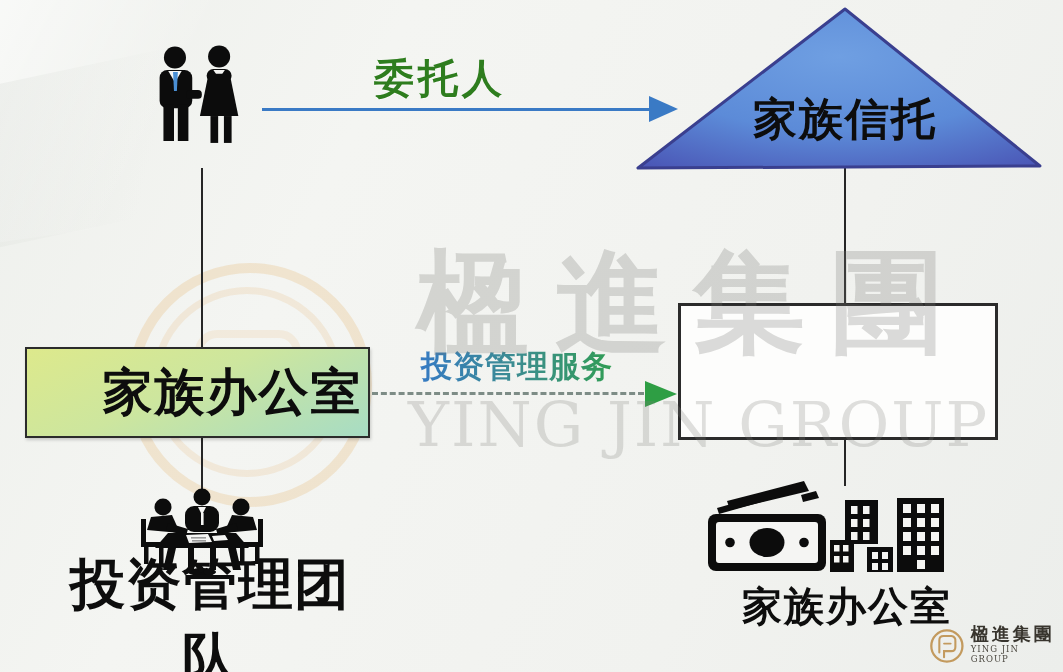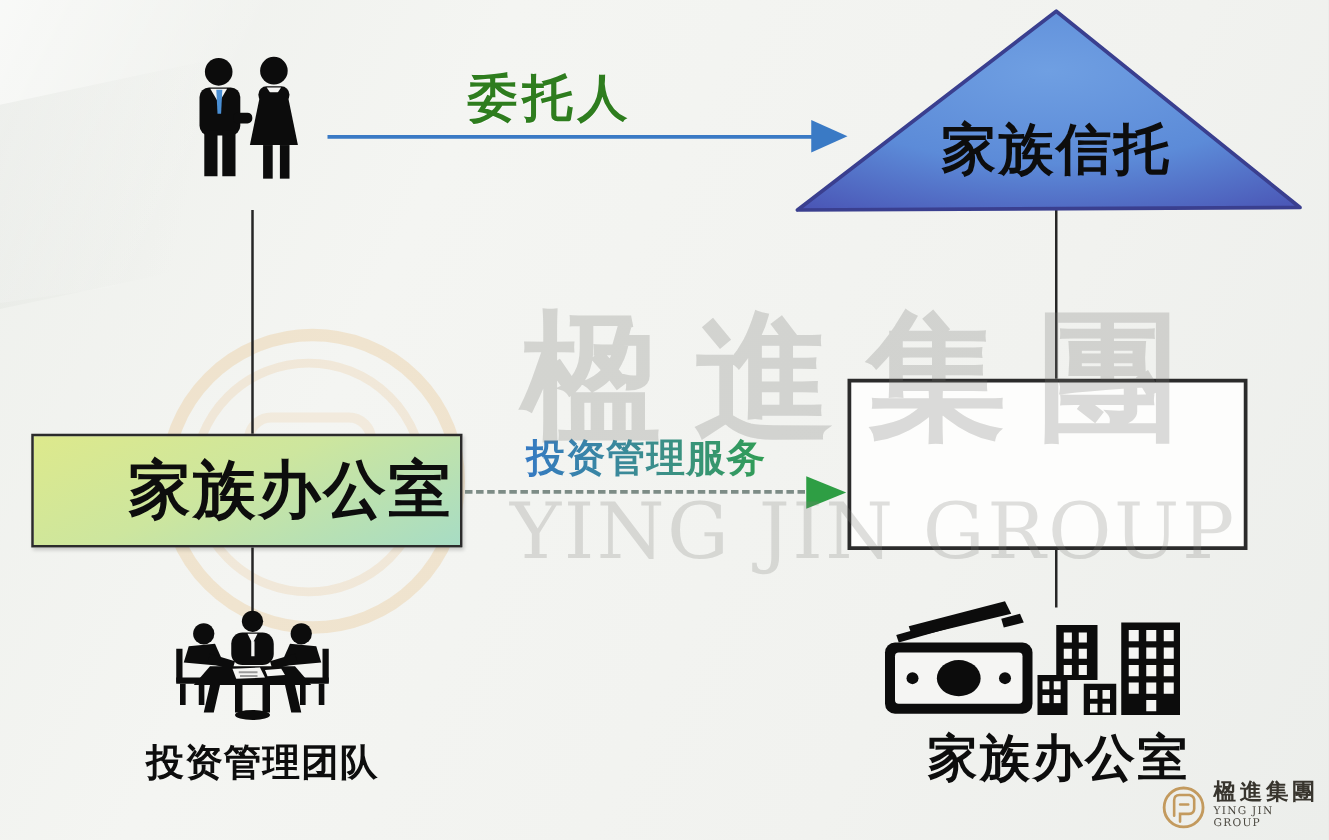--- a/index.html
+++ b/index.html
@@ -35,21 +35,21 @@
   
   .dash-line{position:absolute;left:372px;top:392px;width:272px;height:0;border-top:3px dashed #7d8c86;}
   .green-head{left:645px;top:381px;width:0;height:0;border-top:13px solid transparent;border-bottom:13px solid transparent;border-left:32px solid #2e9e44;}
   .service-label{left:414px;top:348px;width:206px;height:38px;font-size:31px;font-weight:bold;letter-spacing:1px;
     background:linear-gradient(90deg,#3579c6 0%,#3c8f8a 55%,#2f9e4f 100%);
     -webkit-background-clip:text;background-clip:text;color:transparent;-webkit-text-fill-color:transparent;}
   
   .bvi-box{left:678px;top:303px;width:320px;height:137px;background:#fdfdfc;border:3px solid #2b2b2b;box-sizing:border-box;}
   .bvi-label{left:678px;top:303px;width:320px;height:110px;font-size:42px;letter-spacing:1px;}
   
-  .team-label{left:60px;top:584px;width:300px;height:52px;font-size:30px;letter-spacing:1px;}
+  .team-label{left:60px;top:596px;width:300px;height:52px;font-size:55px;letter-spacing:1px;}
   .assets-label{left:742px;top:584px;width:210px;height:44px;font-size:40px;letter-spacing:2px;}
   
   .wm-ring{position:absolute;left:128px;top:263px;width:224px;height:224px;border-radius:50%;
     border:10px solid rgba(233,188,126,.30);pointer-events:none;}
   .wm-ring-inner{position:absolute;left:152px;top:287px;width:176px;height:176px;border-radius:50%;
     border:7px solid rgba(233,188,126,.22);pointer-events:none;}
   .wm-glyph{position:absolute;left:195px;top:330px;width:90px;height:90px;border-radius:22px;
     border:8px solid rgba(233,188,126,.18);pointer-events:none;}
   .wm-cn{position:absolute;left:417px;top:246px;width:600px;font-family:"DejaVu Serif","Liberation Serif",serif;
     font-weight:bold;font-size:112px;letter-spacing:26px;line-height:1;color:rgba(118,118,115,.26);

